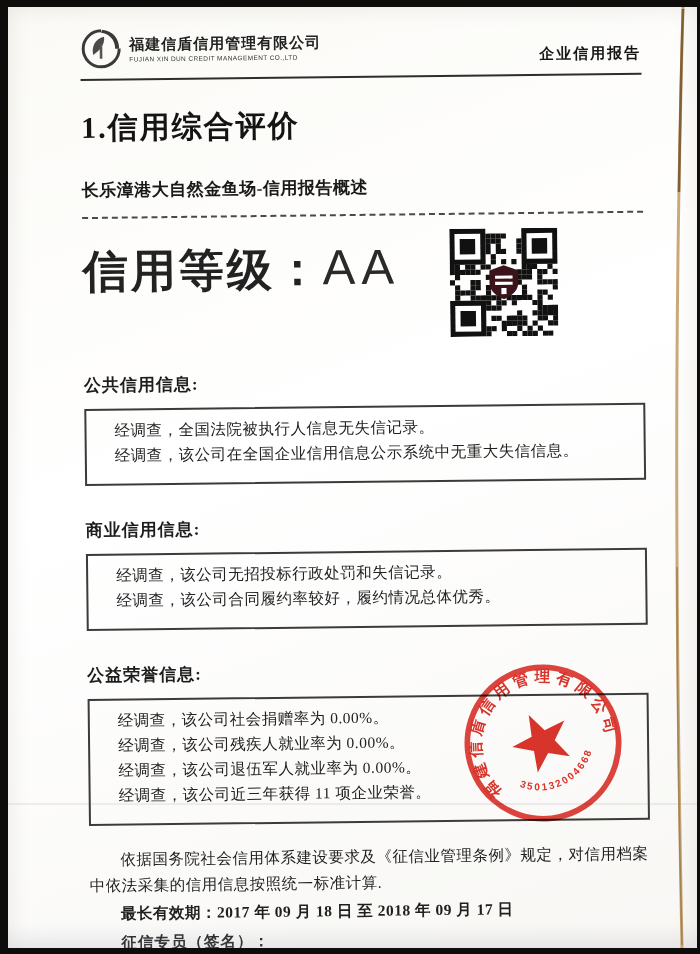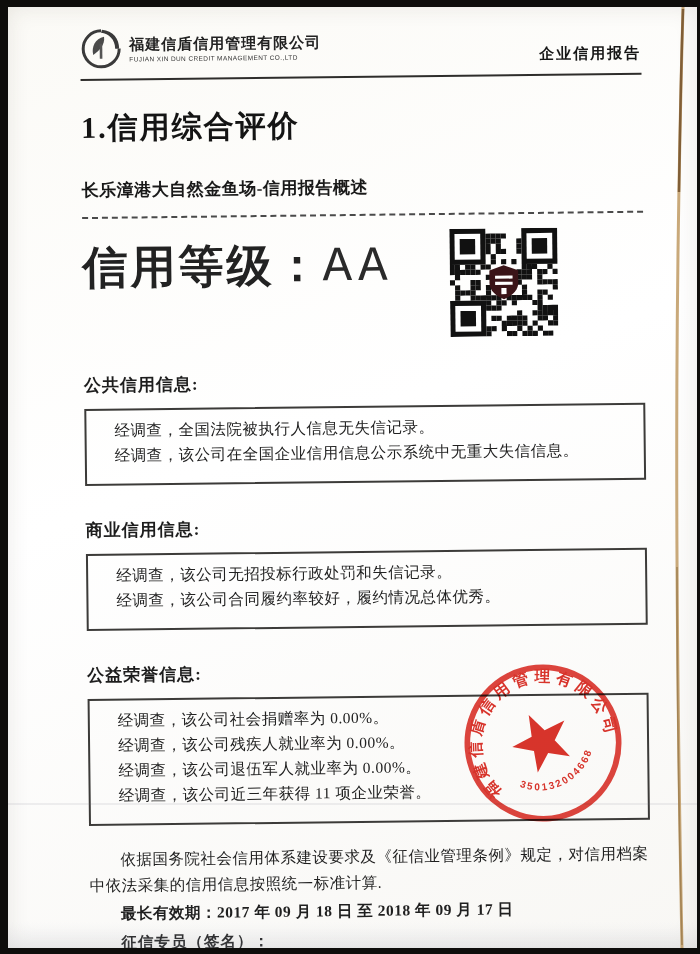--- a/index.html
+++ b/index.html
@@ -28,21 +28,21 @@
   .coEn{font-size:6.5px;letter-spacing:.4px;color:#3a3a3a;margin-top:1px;font-family:"Liberation Sans",sans-serif;}
   .repType{font-size:15px;font-weight:bold;letter-spacing:2px;margin-bottom:1px;color:#161616;}
   
   h1.t{margin:27px 0 0 0;font-size:30px;letter-spacing:2px;font-weight:bold;color:#141414;}
   .subT{margin-top:30px;font-size:17px;font-weight:bold;letter-spacing:.5px;color:#191919;}
   .dash{margin-top:15px;border-top:2px dashed #4a4a4a;height:0;}
   
   .rateRow{display:flex;justify-content:space-between;align-items:flex-start;
            margin-top:12px;padding-right:86px;}
   .rateTxt{font-size:45px;font-weight:bold;letter-spacing:3px;color:#222;line-height:1.6;}
-  .rateTxt .grade{font-family:Liberation Mono, monospace;font-weight:500;font-size:49px;letter-spacing:6px;color:#2a2a2a;text-align:center;}
+  .rateTxt .grade{font-family:Liberation Sans, sans-serif;font-weight:500;font-size:49px;letter-spacing:6px;color:#2a2a2a;text-align:center;}
   .qr{margin-top:2px;flex:0 0 auto;}
   
   .sec{margin-top:33px;}
   .sec h3{margin:0;font-size:17px;font-weight:600;letter-spacing:1px;color:#1d1d1d;}
   .box{margin-top:12px;border:2px solid #3c3b39;padding:7px 10px 16px 28px;
        font-size:15.5px;line-height:25px;color:#222;}
   .box div{letter-spacing:.5px;}
   
   .ft{margin-top:21px;font-size:15.5px;line-height:26px;color:#1f1f1f;position:relative;}
   .stmt{text-indent:2em;letter-spacing:.5px;max-width:575px;}

